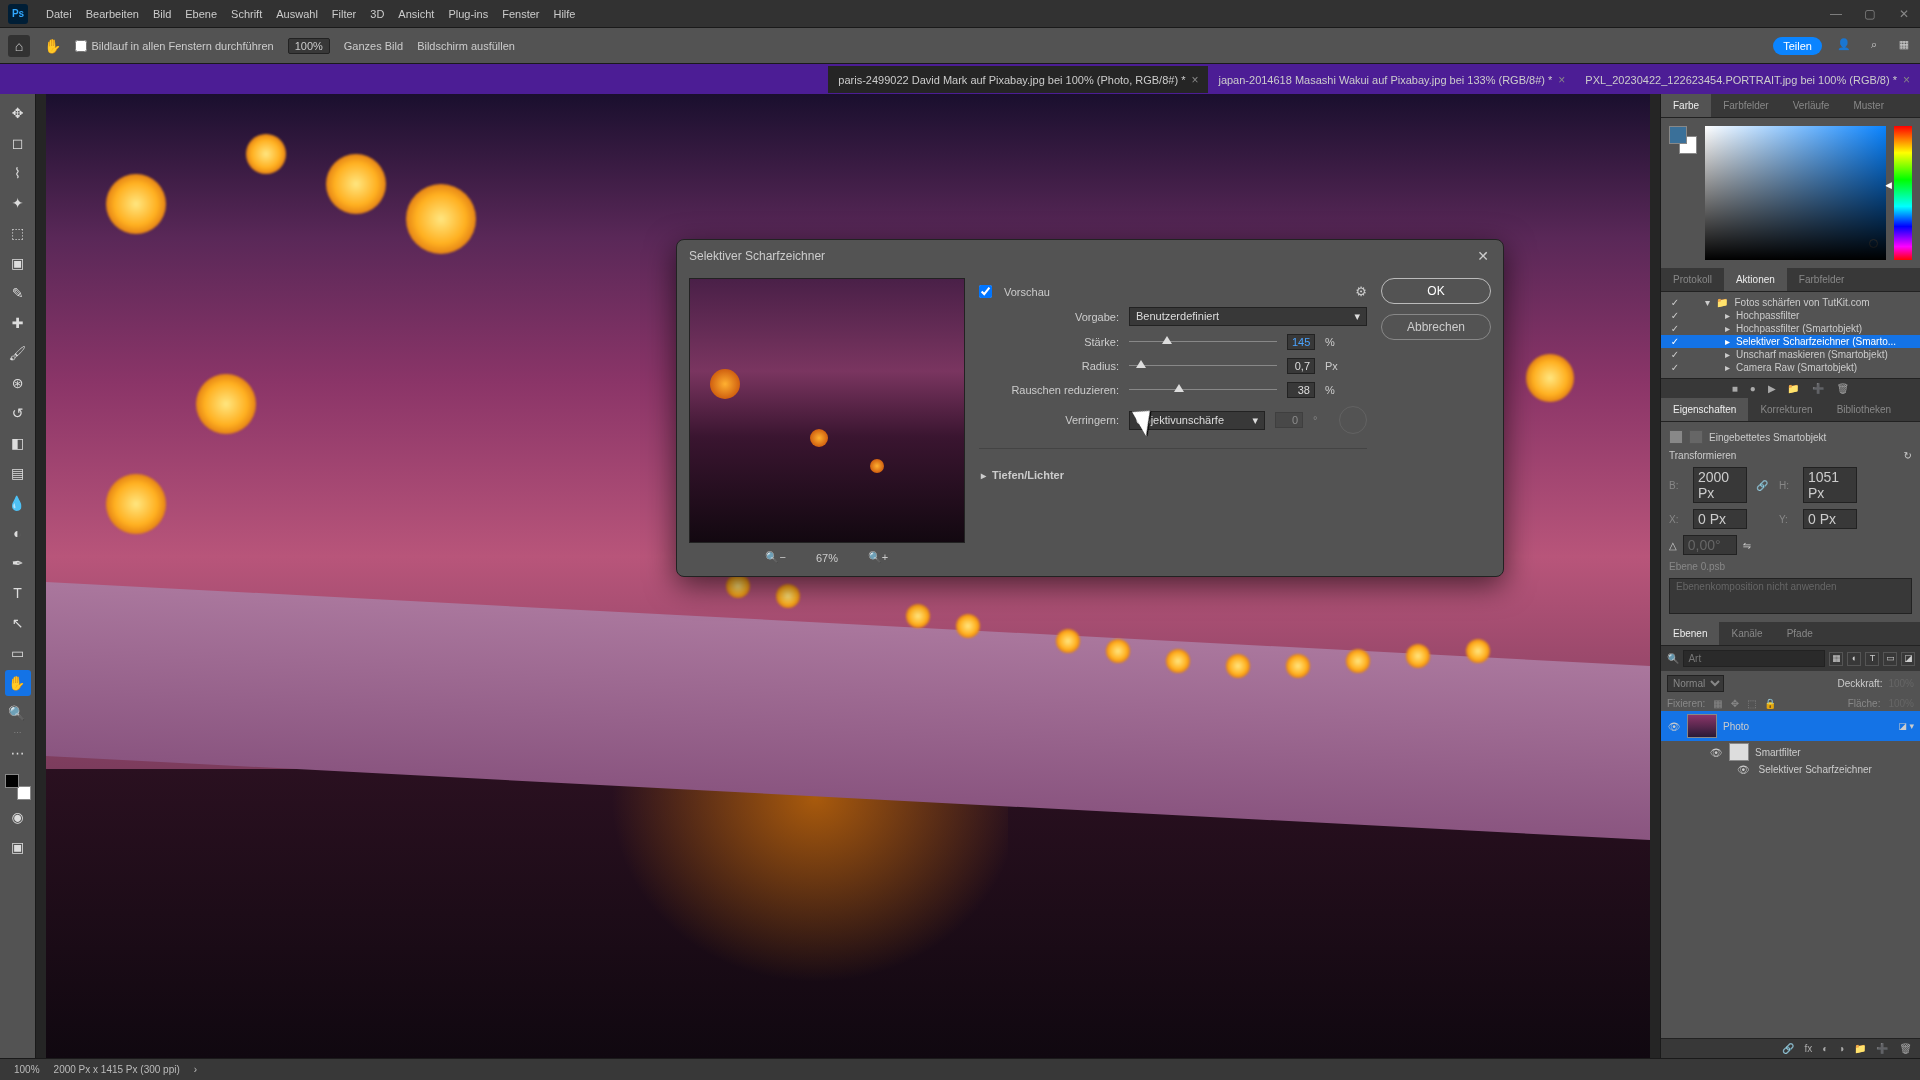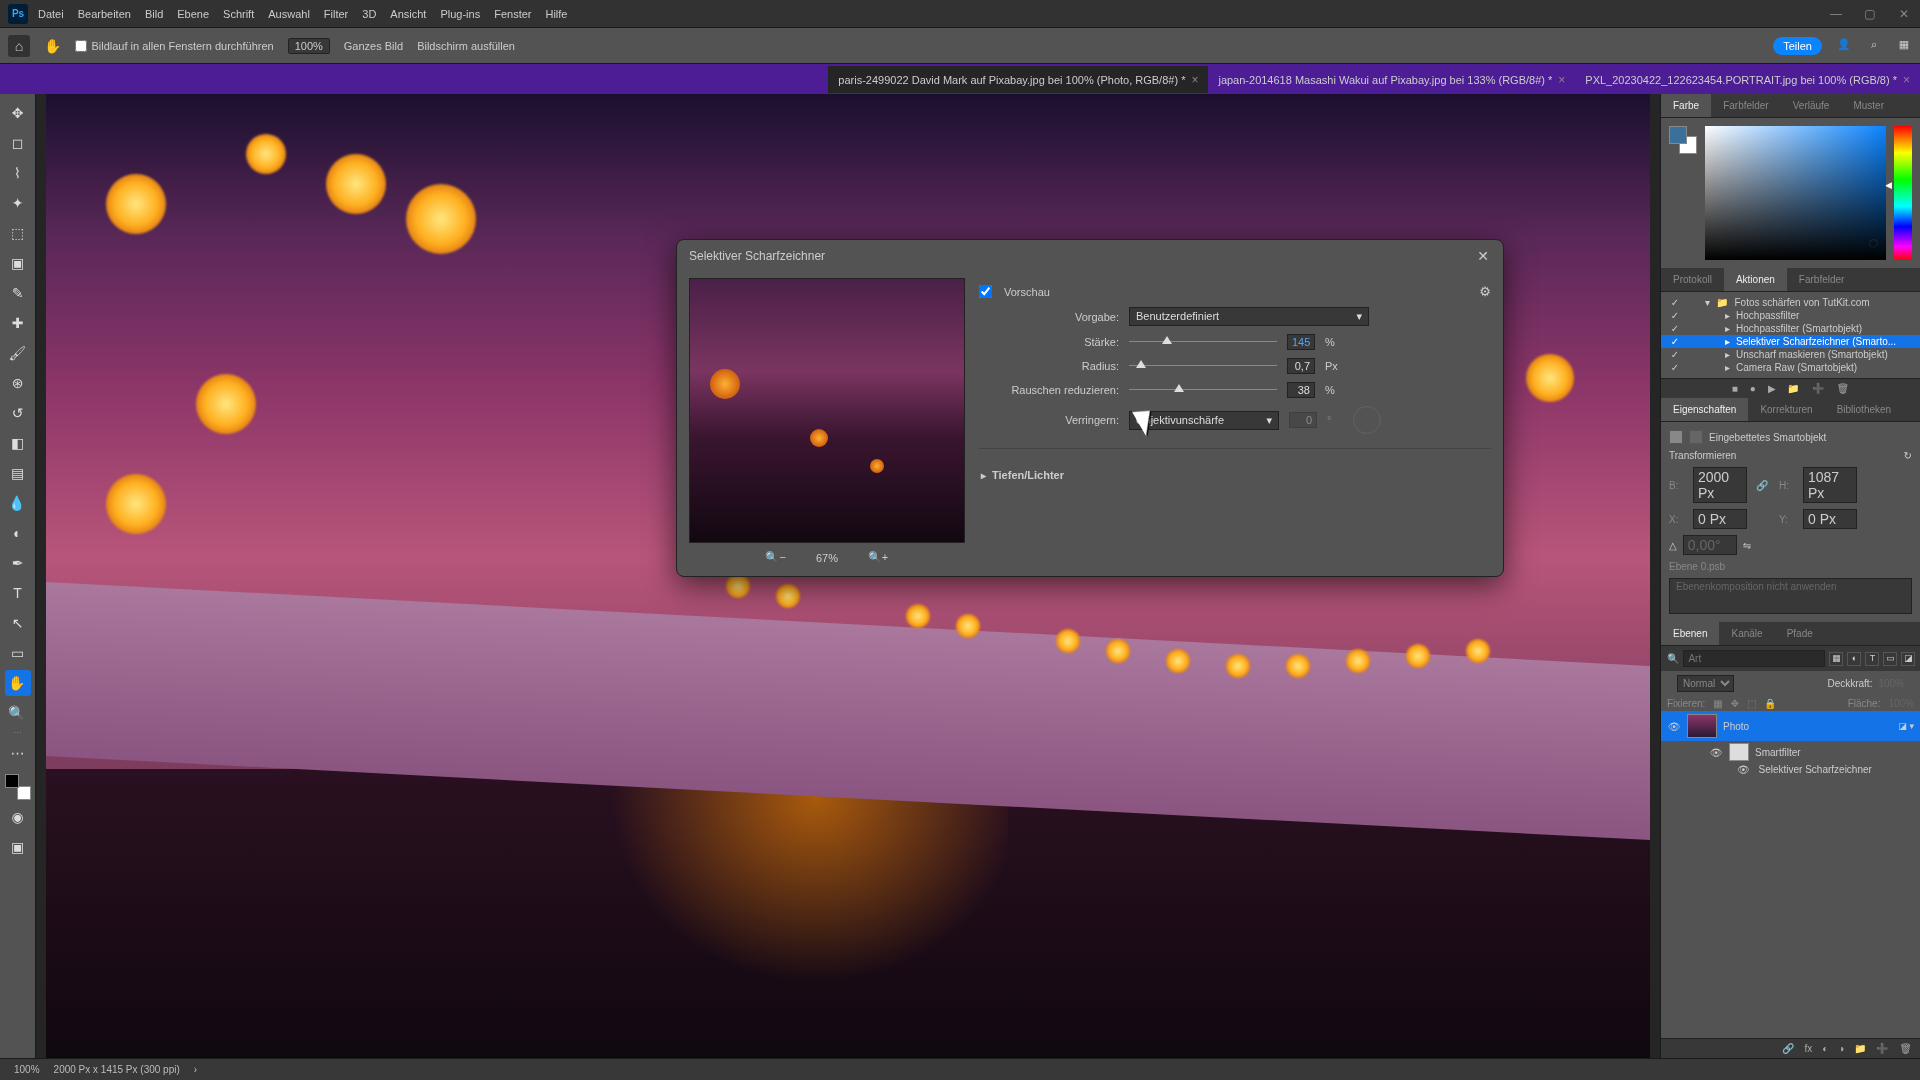--- a/index.html
+++ b/index.html
@@ -1,19 +1,19 @@
 <!DOCTYPE html>
 <html><head>
 <meta charset="utf-8">
 <style>
 * { margin: 0; padding: 0; box-sizing: border-box; font-family: "Segoe UI", Arial, sans-serif; }
 body { background: #323232; color: #ccc; font-size: 11px; overflow: hidden; width: 1920px; height: 1080px; }
 
 .titlebar { height: 28px; background: #323232; display: flex; align-items: center; border-bottom: 1px solid #1a1a1a; padding: 0 8px; }
-.titlebar .ps-logo { width: 20px; height: 20px; background: #001e36; color: #31a8ff; display: flex; align-items: center; justify-content: center; font-weight: bold; font-size: 10px; border-radius: 3px; margin-right: 10px; }
+.titlebar .ps-logo { width: 20px; height: 20px; background: #001e36; color: #31a8ff; display: flex; align-items: center; justify-content: center; font-weight: bold; font-size: 10px; border-radius: 3px; margin-right: 18px; }
 .menubar { display: flex; gap: 14px; }
 .menubar span { cursor: default; }
 .winctl { margin-left: auto; display: flex; gap: 18px; color: #888; font-size: 12px;}
 .winctl span { width:16px; text-align:center; cursor:pointer;}
 
 .optionsbar { height: 36px; background: #535353; display: flex; align-items: center; padding: 0 8px; gap: 14px; border-bottom: 1px solid #1a1a1a; font-size: 11px; }
 .home-icon { width:22px; height:22px; background:#323232; border-radius:3px; display:flex;align-items:center;justify-content:center; font-size:14px;}
 .optionsbar .hand-icon { font-size:14px;}
 .optionsbar .check-row { display:flex; align-items:center; gap:4px;}
 .optionsbar input[type=checkbox]{ width:12px;height:12px;}
@@ -76,21 +76,21 @@
 .lbl{width:18px;color:#888;}
 .refresh{margin-left:auto;cursor:pointer;}
 .ebene-name{color:#888;}
 .comp-box{background:#383838;border:1px solid #222;padding:2px 6px;color:#666;height:36px;}
 
 .layers-panel {flex:1; display:flex; flex-direction:column;}
 .layer-search{display:flex;gap:4px;padding:4px 6px;align-items:center;background:#383838;}
 .layer-search input{flex:1;background:#2a2a2a;border:1px solid #222;color:#ccc;padding:2px 4px;font-size:10px;}
 .layer-filters{display:flex;gap:4px;}
 .layer-filters span{width:14px;height:14px;border:1px solid #555;font-size:9px;text-align:center;}
-.blend-row{display:flex;gap:6px;padding:4px 16px;align-items:center;}
+.blend-row{display:flex;gap:6px;padding:4px 6px;align-items:center;}
 .blend-row select{background:#383838;border:1px solid #222;color:#888;font-size:10px;padding:1px;}
 .lock-row{display:flex;gap:8px;padding:2px 6px;color:#888;}
 .lock-row span{cursor:pointer;}
 .layers-list{flex:1;overflow:auto;}
 .layer{display:flex;align-items:center;gap:6px;padding:3px 6px;}
 .layer .vis{width:14px;text-align:center;cursor:pointer;}
 .layer .thumb{width:30px;height:24px;background:linear-gradient(to bottom,#8b3568,#2a1a35);border:1px solid #888;}
 .layer.sel{background:#1473e6;}
 .layer .fx{margin-left:auto;color:#ccc;font-size:9px;}
 .layer-sub{padding-left:48px;display:flex;align-items:center;gap:6px;padding-top:2px;padding-bottom:2px;}
@@ -320,20 +320,24 @@
             <span class="dlg-val plain dlg-disabled">0</span>
             <span class="dlg-unit dlg-disabled">°</span>
             <div class="dlg-round dlg-disabled"></div>
           </div>
           <div style="height:1px;background:#444;margin:6px 0;"></div>
           <div class="dlg-section">
             <span class="dlg-chevron">▸</span>
             <span>Tiefen/Lichter</span>
           </div>
         </div>
+        <div class="dlg-btns">
+          <div class="dlg-btn primary">OK</div>
+          <div class="dlg-btn">Abbrechen</div>
+        </div>
       </div>
     </div>
     <div class="cursor-arrow"></div>
   </div>
 
   <div class="rightpanels">
 
     <div class="panel-tabs">
       <span class="active">Farbe</span>
       <span>Farbfelder</span>
@@ -421,21 +425,21 @@
         </div>
         <div class="row">
           <span>Transformieren</span>
           <span class="refresh">↻</span>
         </div>
         <div class="row">
           <span class="lbl">B:</span>
           <span class="propfield">2000 Px</span>
           <span style="width:20px;text-align:center">🔗</span>
           <span class="lbl">H:</span>
-          <span class="propfield">1087 Px</span>
+          <span class="propfield">1051 Px</span>
         </div>
         <div class="row">
           <span class="lbl">X:</span>
           <span class="propfield">0 Px</span>
           <span style="width:20px"></span>
           <span class="lbl">Y:</span>
           <span class="propfield">0 Px</span>
         </div>
         <div class="row">
           <span>△</span>

